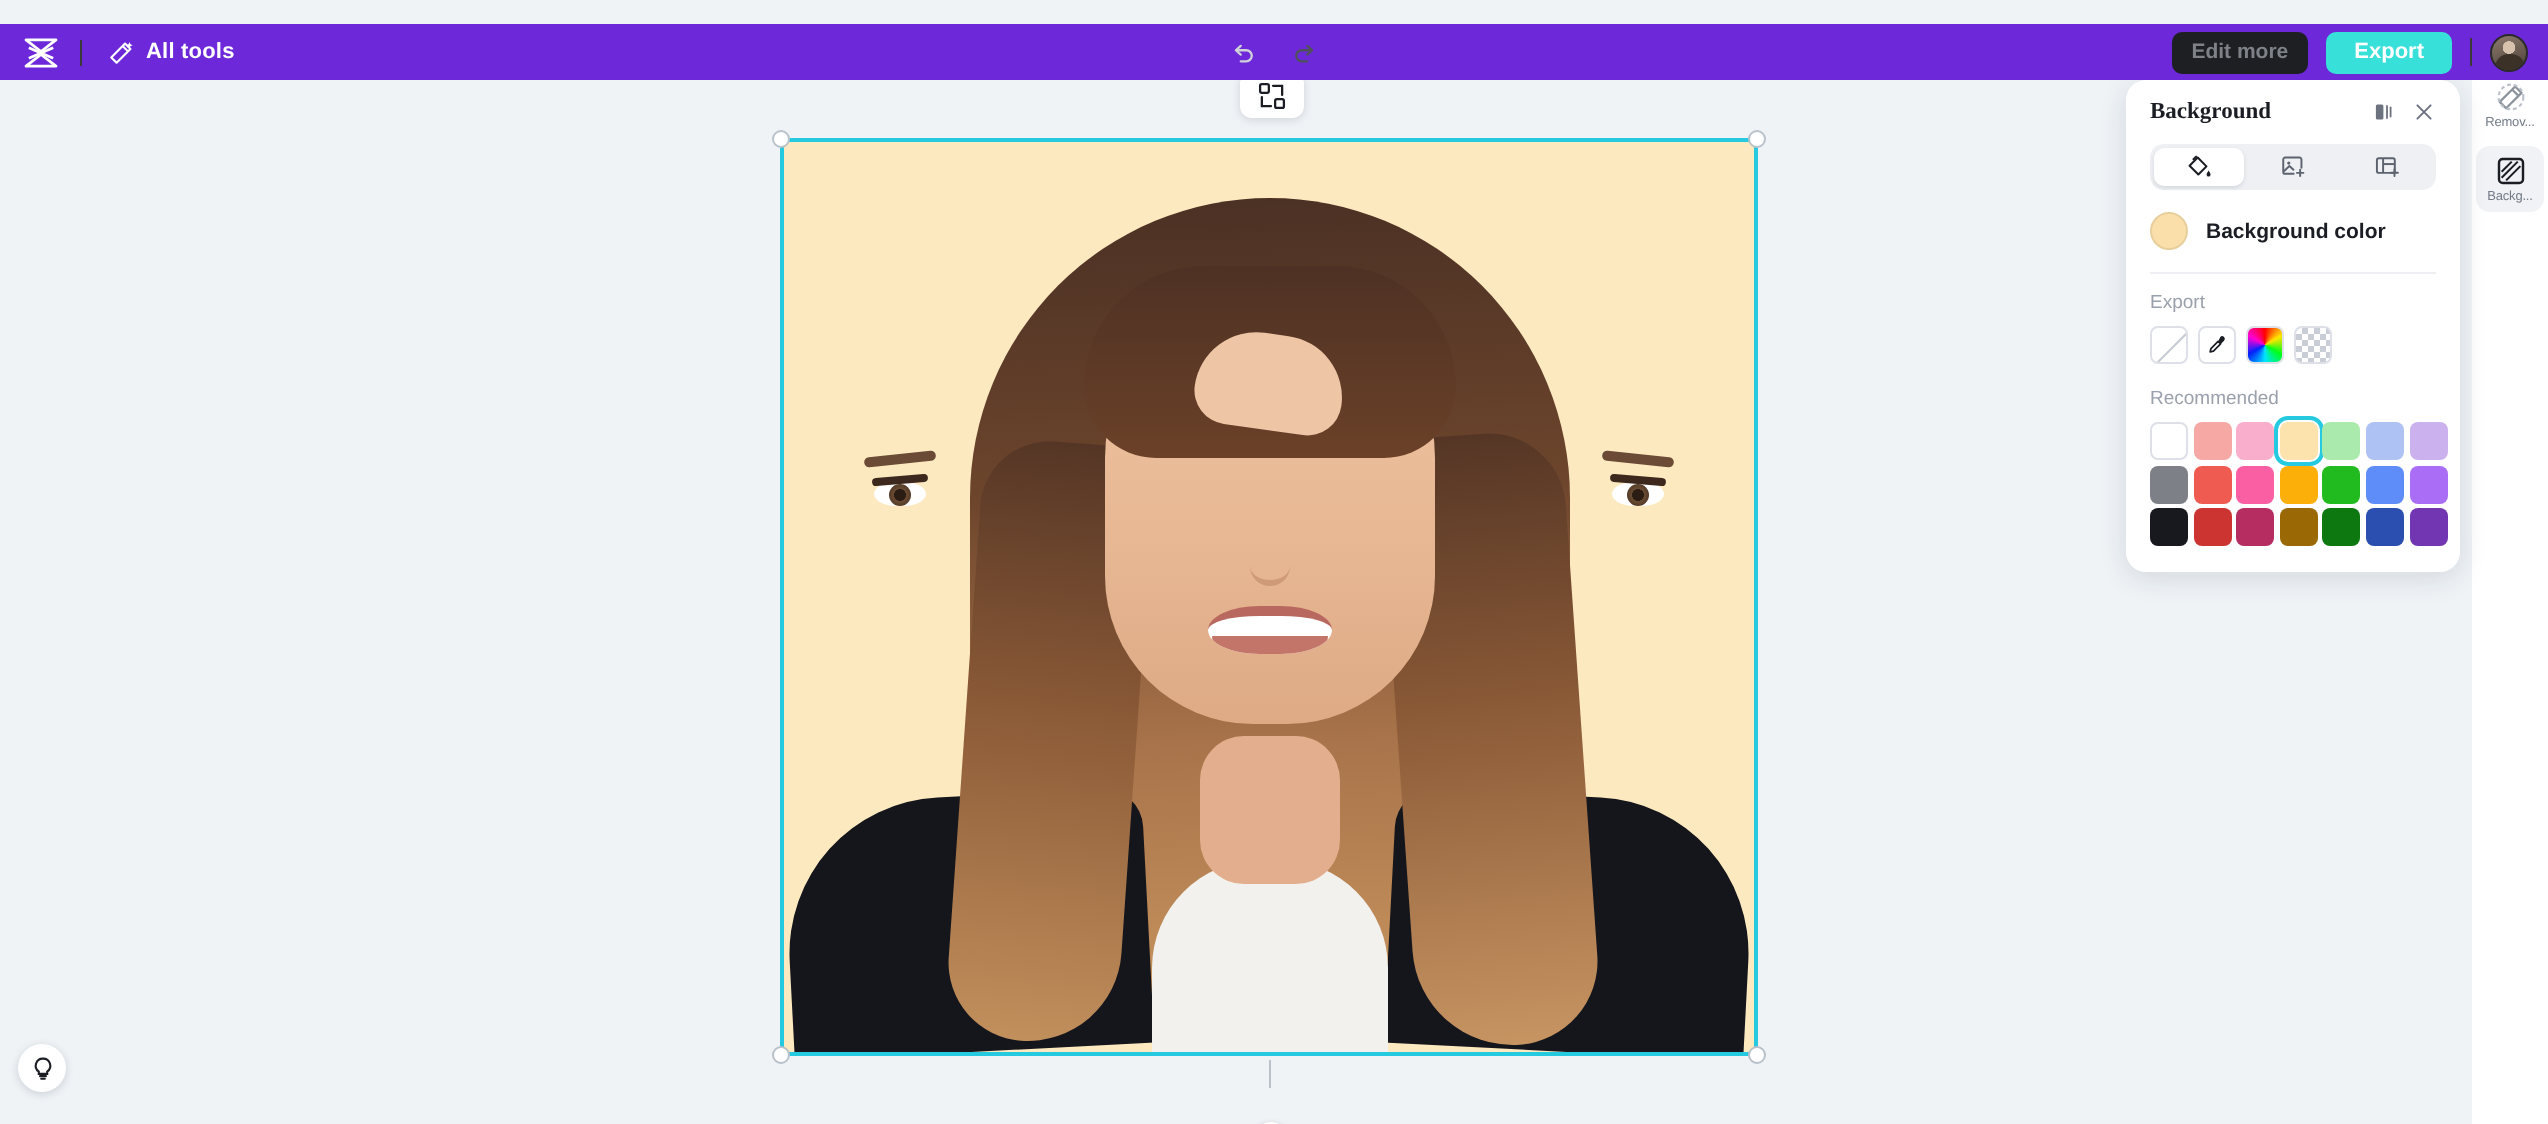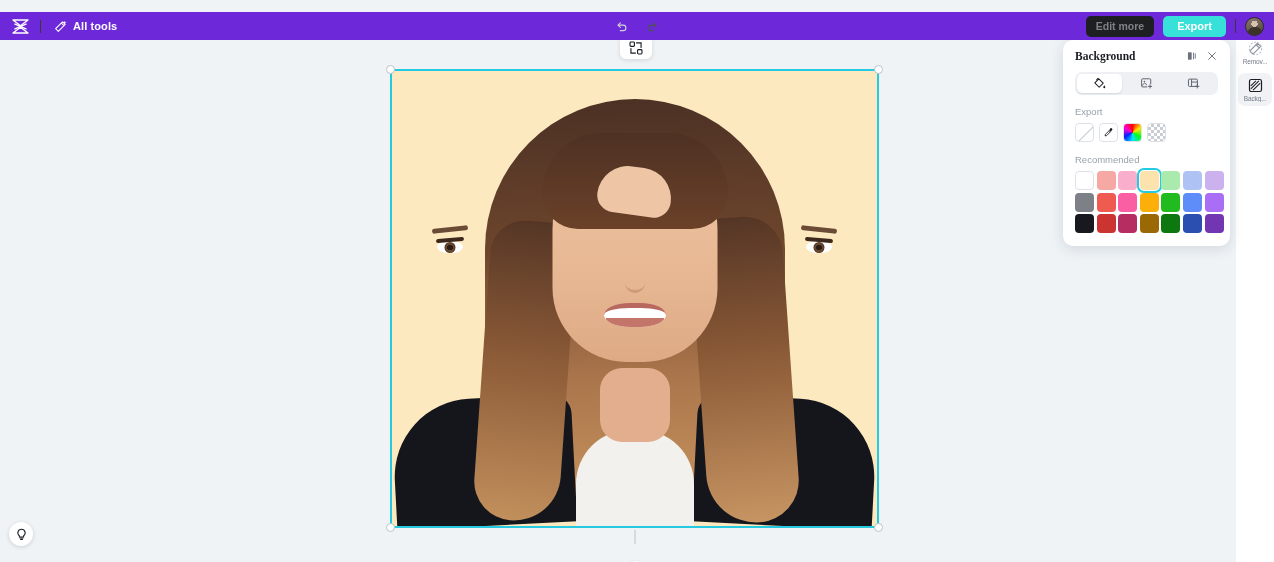--- a/index.html
+++ b/index.html
@@ -486,20 +486,24 @@
     <div class="tab">
       <svg width="13" height="13" viewBox="0 0 16 16">
         <rect x="1.8" y="2.6" width="11" height="9" rx="1.2" fill="none" stroke="#5c636e" stroke-width="1.2"></rect>
         <path d="M5.6 2.8 v8.6" stroke="#5c636e" stroke-width="1.2"></path>
         <path d="M5.8 6.2 h6.8" stroke="#5c636e" stroke-width="1.2"></path>
         <path d="M12.6 9.4 v4.2 M10.5 11.5 h4.2" stroke="#5c636e" stroke-width="1.2" stroke-linecap="round"></path>
       </svg>
     </div>
   </div>
 
+  <div class="bg-color-row">
+    <div class="bg-color-swatch" style="background: rgb(250, 223, 171);"></div>
+    <span class="bg-color-label">Background color</span>
+  </div>
 
   <div class="section-label">Export</div>
   <div class="recents-row">
     <div class="rec-cell rec-none"></div>
     <div class="rec-cell">
       <svg width="11" height="11" viewBox="0 0 16 16">
         <path d="M10.4 2.2 a1.9 1.9 0 0 1 2.7 2.7 L11 7 L9 5 Z" fill="#1a1d23"></path>
         <path d="M8.8 5.4 L10.6 7.2 L5.4 12.4 L3 13 L3.6 10.6 Z" fill="none" stroke="#1a1d23" stroke-width="1.25" stroke-linejoin="round"></path>
       </svg>
     </div>

